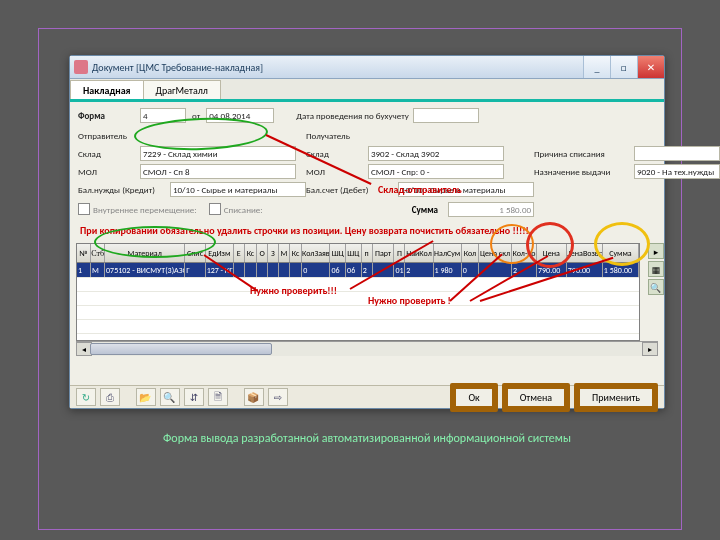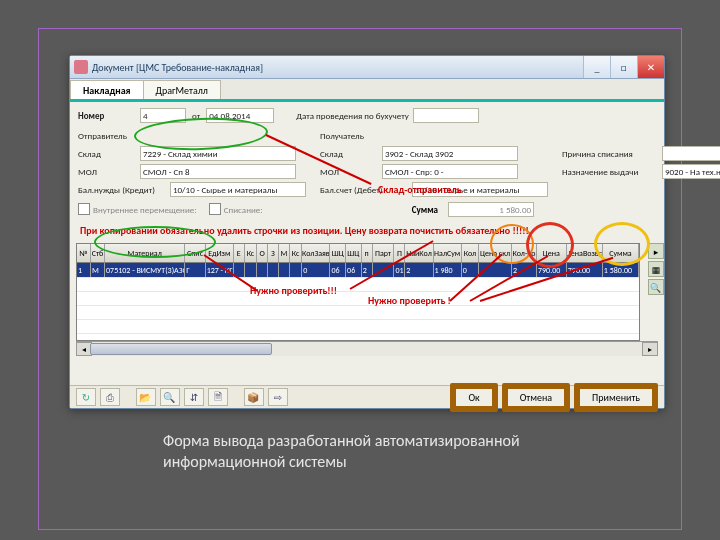--- a/index.html
+++ b/index.html
@@ -12,21 +12,21 @@
 .winbtn{width:26px;border-left:1px solid #a9bfd6;display:flex;align-items:center;justify-content:center;font-size:10px;background:linear-gradient(#f3f7fc,#d6e3f1)}
 .winbtn.close{background:linear-gradient(#f08071,#c33);color:#fff}
 .tabs{height:20px;background:#e9e9e1;border-bottom:3px solid #14b8a6;display:flex;font-size:10px}
 .tab{padding:3px 12px;border:1px solid #bcb9a6;border-bottom:none;background:#f8f8f2;margin-right:-1px;margin-top:1px}
 .tab.act{background:#fff;font-weight:bold}
 .form{padding:4px 8px 2px;font-size:9px;color:#222}
 .row{display:flex;align-items:center;height:18px}
 .lbl{width:62px}
 .lbl2{width:92px}
 .inp{border:1px solid #b8b7a6;background:#fff;height:13px;font-size:9px;padding:0 2px;display:inline-flex;align-items:center}
-.twocol{display:flex;gap:14px}
+.twocol{display:flex;gap:0}
 .left,.right{flex:1}
 .right3{width:190px}
 .bold{font-weight:bold}
 .sum{font-weight:bold;color:#000}
 .chk{display:inline-block;width:10px;height:10px;border:1px solid #888;background:#fff;vertical-align:middle;margin-right:3px}
 .warn{color:#c00;font-size:10px;font-weight:bold;padding:4px 10px}
 .red1{color:#c00;font-size:10px;font-weight:bold;position:absolute;left:308px;top:127px}
 .red2{color:#c00;font-size:10px;font-weight:bold;position:absolute;left:180px;top:228px}
 .red3{color:#c00;font-size:10px;font-weight:bold;position:absolute;left:298px;top:238px}
 .grid{margin:2px 6px 0;border:1px solid #808080;background:#fff;height:96px;position:relative;overflow:hidden}
@@ -37,21 +37,21 @@
 .gridbody{background:#fff;height:64px;background-image:linear-gradient(#e8e8e0 1px,transparent 1px);background-size:100% 14px}
 .sidebtns{position:absolute;right:-16px;top:0;width:14px;display:flex;flex-direction:column;gap:2px}
 .sbt{width:14px;height:14px;border:1px solid #9cab8f;background:#d8e0cc;font-size:9px;display:flex;align-items:center;justify-content:center}
 .scrollh{height:14px;background:#e8e8e0;border-top:1px solid #999;position:relative;margin:0 6px}
 .scrollh .thumb{position:absolute;left:14px;width:180px;top:1px;bottom:1px;background:linear-gradient(#dce0e8,#bcc4d4);border:1px solid #8a94a6;border-radius:2px}
 .scrollh .arr{position:absolute;top:0;bottom:0;width:14px;background:#dcdcd4;border:1px solid #999;display:flex;align-items:center;justify-content:center;font-size:8px}
 .bbar{position:absolute;bottom:0;left:0;right:0;height:22px;background:#eceadf;border-top:1px solid #bcb9a6;display:flex;align-items:center;padding:0 6px;gap:4px}
 .tbtn{width:18px;height:16px;border:1px solid #b8b7a6;background:#f4f3eb;font-size:10px;display:flex;align-items:center;justify-content:center;color:#446}
 .spacer{flex:1}
 .btn{border:6px solid #a16207;background:#f0efe7;font-size:10px;padding:2px 12px;border-radius:2px}
-.caption{position:absolute;top:402px;left:124px;right:60px;color:#e5e5e5;font-size:16px;line-height:1.3}
+.caption{position:absolute;top:402px;left:124px;right:60px;color:#86efac;font-size:12px;line-height:1.3}
 .ellipse{position:absolute;border:2px solid;border-radius:50%;background:transparent;pointer-events:none}
 .line{position:absolute;background:#c00;height:2px;transform-origin:left center;pointer-events:none}
 .clr-g{border-color:#1fa81f !important}
 .clr-r{border-color:#e03020 !important}
 .clr-o{border-color:#f08010 !important}
 .clr-y{border-color:#f0c010 !important}
 </style>
 </head>
 <body>
 
@@ -68,21 +68,21 @@
       </div>
     </div>
 
     <div class="tabs">
       <div class="tab act">Накладная</div>
       <div class="tab">ДрагМеталл</div>
     </div>
 
     <div class="form">
       <div class="row">
-        <span class="lbl bold">Номер</span>
+        <span class="lbl bold">Форма</span>
         <span class="inp" style="width:40px">4</span>
         <span style="margin:0 6px;font-weight:normal">от</span>
         <span class="inp" style="width:62px">04.08.2014</span>
         <span style="width:22px"></span>
         <span>Дата проведения по бухучету</span>
         <span class="inp" style="width:60px;margin-left:4px"></span>
       </div>
 
       <div class="twocol" style="margin-top:2px">
         <div class="left">
@@ -144,21 +144,21 @@
         <span style="flex:.45"></span>
       </div>
     </div>
 
     <div class="warn">При копировании обязательно удалить строчки из позиции. Цену возврата почистить обязательно !!!!!</div>
 
     <div style="position:relative;margin-right:18px">
     <div class="grid">
       <div class="ghdr" id="ghdr">
             <div class="gh" style="width: 14px;">№</div>
-            <div class="gh" style="width: 14px;">Стб</div>
+            <div class="gh" style="width: 14px; font-family: Liberation Serif, serif;">Стб</div>
             <div class="gh" style="width: 98px;">Материал</div>
             <div class="gh" style="width: 22px;">Спис</div>
             <div class="gh" style="width: 32px;">ЕдИзм</div>
             <div class="gh" style="width: 10px;">Е</div>
             <div class="gh" style="width: 12px;">Кс</div>
             <div class="gh" style="width: 10px;">О</div>
             <div class="gh" style="width: 10px;">З</div>
             <div class="gh" style="width: 10px;">М</div>
             <div class="gh" style="width: 12px;">Кс</div>
             <div class="gh" style="width: 32px;">КолЗаяв</div>

